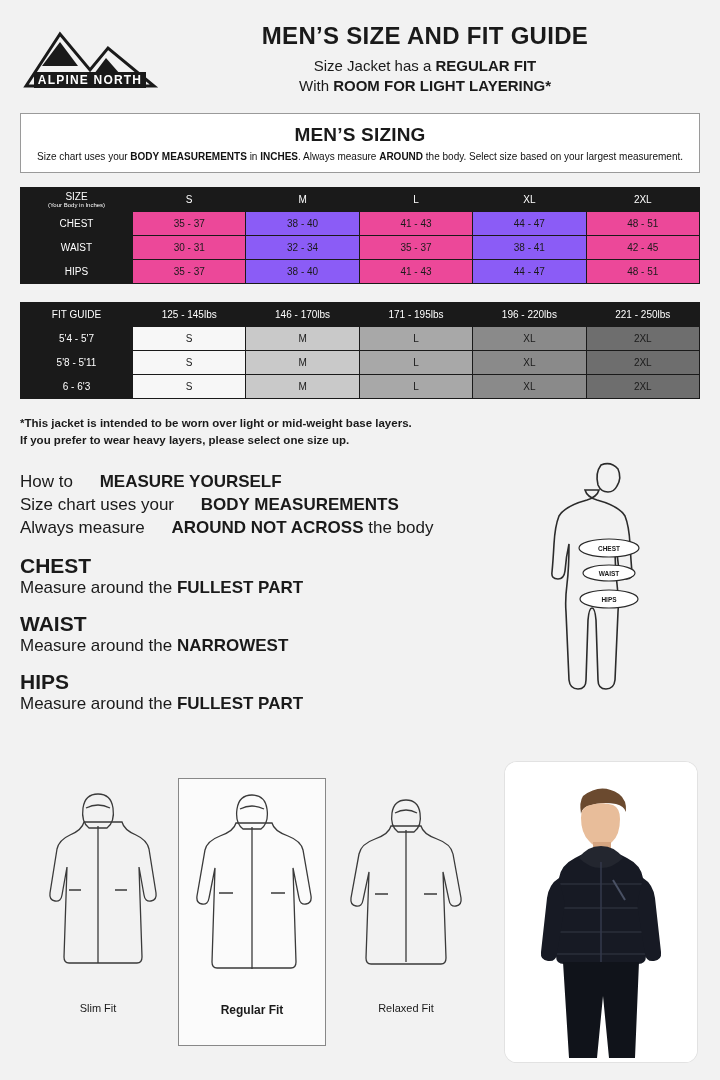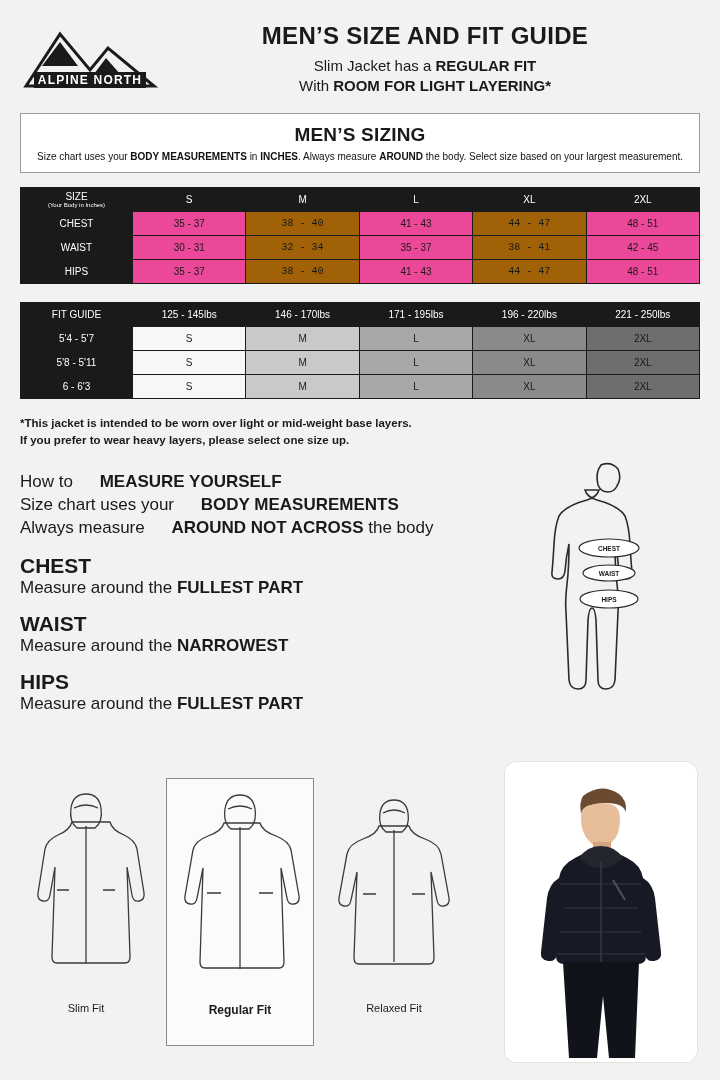--- a/index.html
+++ b/index.html
@@ -45,21 +45,21 @@
     text-align: center;
     font-size: 10px;
     height: 24px;
     padding: 0 2px;
     font-weight: normal;
   }
   .hdr-dark { background: #1a1a1a; color: #ffffff; font-weight: bold; font-size: 10px; }
   .hdr-dark .sub { display: block; font-size: 6px; font-weight: normal; letter-spacing: 0; }
   .rowlabel { background: #1a1a1a; color: #ffffff; font-weight: bold; font-size: 10px; width: 112px; }
   .cell-l { background: #ec4899; }
-  .cell-d { background: #a16207; font-family: Liberation Mono, monospace; }
+  .cell-d { background: #8b5cf6; }
 
   
   .fg-1 { background: #f7f7f7; }
   .fg-2 { background: #c9c9c9; }
   .fg-3 { background: #a8a8a8; }
   .fg-4 { background: #8a8a8a; }
   .fg-5 { background: #6e6e6e; }
 
   
   .note {
@@ -80,21 +80,21 @@
 
   .body-fig {
     position: absolute;
     right: 18px; top: -14px;
     width: 185px; height: 300px;
   }
 
   
   .fits {
     position: absolute;
-    left: 12px; top: 778px;
+    left: 24px; top: 778px;
     width: 460px; height: 268px;
     display: flex;
     gap: 6px;
   }
   .fit-item { width: 148px; text-align: center; position: relative; }
   .fit-item.featured { border: 1px solid #888; background: #fbfbfb; }
   .fit-caption { font-size: 11px; margin-top: 2px; }
   .fit-caption.bold { font-weight: bold; font-size: 12px; }
 
   
@@ -121,21 +121,21 @@
           <polygon points="22,40 40,16 58,40" fill="#1a1a1a"></polygon>
           <polygon points="86,32 100,48 74,48" fill="#1a1a1a"></polygon>
           <rect x="14" y="46" width="112" height="16" fill="#1a1a1a"></rect>
           <text x="70" y="58" text-anchor="middle" font-family="Liberation Sans, sans-serif" font-size="12" font-weight="bold" fill="#ffffff" letter-spacing="1.2">ALPINE NORTH</text>
         </svg>
       </div>
     </div>
     <div class="header-text">
       <div class="h-title">MEN’S SIZE AND FIT GUIDE</div>
       <div class="h-line">
-        <span>Slim Jacket has a </span><b>REGULAR FIT</b>
+        <span>Size Jacket has a </span><b>REGULAR FIT</b>
       </div>
       <div class="h-line">
         <span>With </span><b>ROOM FOR LIGHT LAYERING*</b>
       </div>
     </div>
   </div>
 
   <div class="banner">
     <div class="banner-title">MEN’S SIZING</div>
     <div class="banner-sub">

